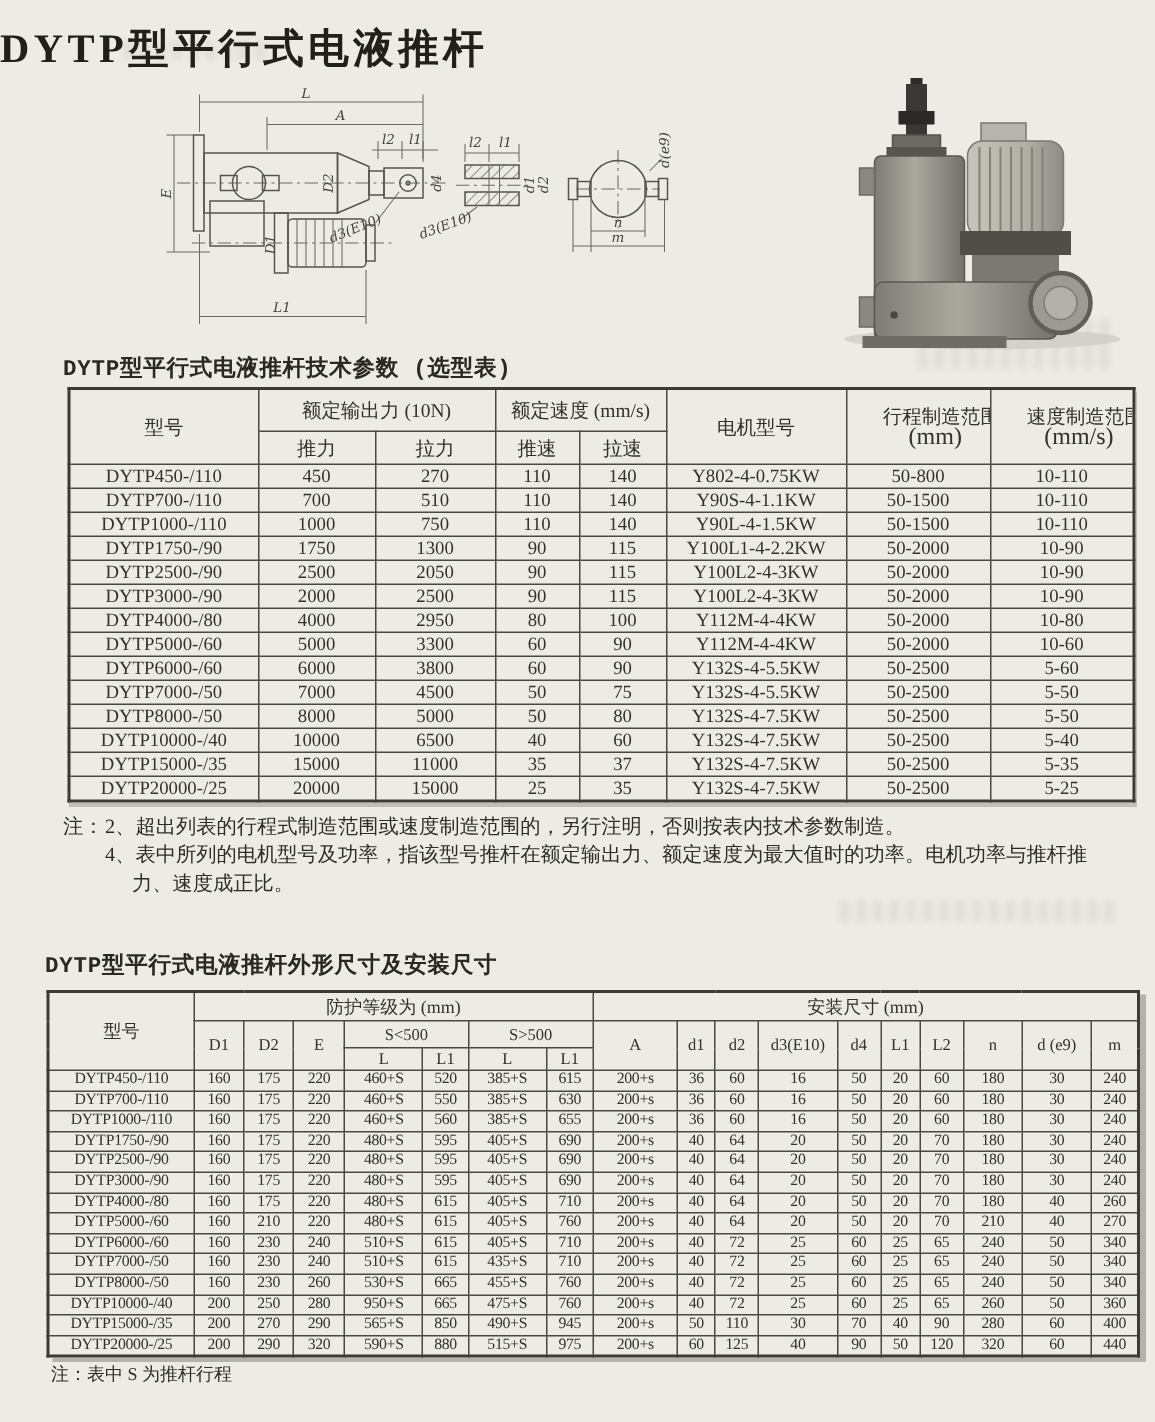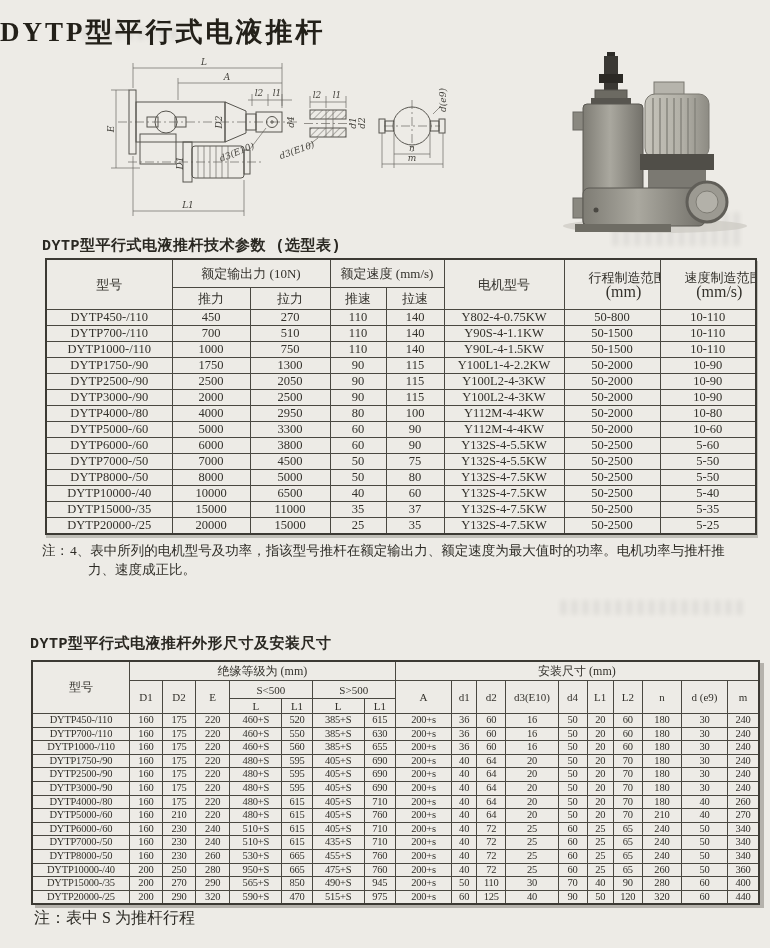--- a/index.html
+++ b/index.html
@@ -33,21 +33,21 @@
        border:2px solid #3c3a34;box-shadow:4px 3px 0 rgba(90,88,80,.38);}
   .dim thead tr.h1 th{height:18px;font-size:12px;}
   .dim thead tr.h2 th{height:17px;font-size:11px;}
   .dim thead tr.h3 th{height:14px;font-size:11px;}
   .dim tbody td{height:12.6px;line-height:12.6px;letter-spacing:-.2px;}
   
   .notes{position:absolute;top:541px;left:42px;width:700px;font-size:13.5px;line-height:19px;color:#2e2c26;}
   .notes .nlabel{position:absolute;left:0;top:0;}
   .notes ol{margin:0;padding:0 0 0 28px;list-style:none;}
   .notes li{padding-left:18px;text-indent:-18px;}
-  .footnote{position:absolute;top:908px;left:34px;font-size:16px;color:#2e2c26;}
+  .footnote{position:absolute;top:908px;left:34px;font-size:12px;color:#2e2c26;}
   
   .bleed{position:absolute;filter:blur(2px);opacity:.07;background:
      repeating-linear-gradient(90deg,#444 0 7px,transparent 7px 11px);}
 </style>
 </head>
 <body>
 
 <div class="page">
 
   <div class="bleed" style="top:27px;left:82px;width:95px;height:13px;"></div>
@@ -372,20 +372,21 @@
           <td>Y132S-4-7.5KW</td>
           <td>50-2500</td>
           <td>5-25</td>
         </tr>
       </tbody>
   </table>
 
   <div class="notes">
     <span class="nlabel">注：</span>
     <ol>
+      <li>2、超出列表的行程式制造范围或速度制造范围的，另行注明，否则按表内技术参数制造。</li>
       <li>4、表中所列的电机型号及功率，指该型号推杆在额定输出力、额定速度为最大值时的功率。电机功率与推杆推力、速度成正比。</li>
     </ol>
   </div>
 
   <div class="caption cap2">DYTP型平行式电液推杆外形尺寸及安装尺寸</div>
 
   <table class="dim">
     <colgroup>
       <col style="width:97px">
         <col style="width:33px">
@@ -402,21 +403,21 @@
       <col style="width:29px">
         <col style="width:26px">
         <col style="width:29px">
         <col style="width:39px">
       <col style="width:46px">
         <col style="width:31px">
     </colgroup>
     <thead>
       <tr class="h1">
         <th rowspan="3">型号</th>
-        <th colspan="7">绝缘等级为 (mm)</th>
+        <th colspan="7">防护等级为 (mm)</th>
         <th colspan="10">安装尺寸 (mm)</th>
       </tr>
       <tr class="h2">
         <th rowspan="2">D1</th>
         <th rowspan="2">D2</th>
         <th rowspan="2">E</th>
         <th colspan="2">S&lt;500</th>
         <th colspan="2">S&gt;500</th>
         <th rowspan="2">A</th>
         <th rowspan="2">d1</th>
@@ -696,21 +697,21 @@
           <td>280</td>
           <td>60</td>
           <td>400</td>
         </tr>
         <tr>
           <td>DYTP20000-/25</td>
           <td>200</td>
           <td>290</td>
           <td>320</td>
           <td>590+S</td>
-          <td>470</td>
+          <td>880</td>
           <td>515+S</td>
           <td>975</td>
           <td>200+s</td>
           <td>60</td>
           <td>125</td>
           <td>40</td>
           <td>90</td>
           <td>50</td>
           <td>120</td>
           <td>320</td>

